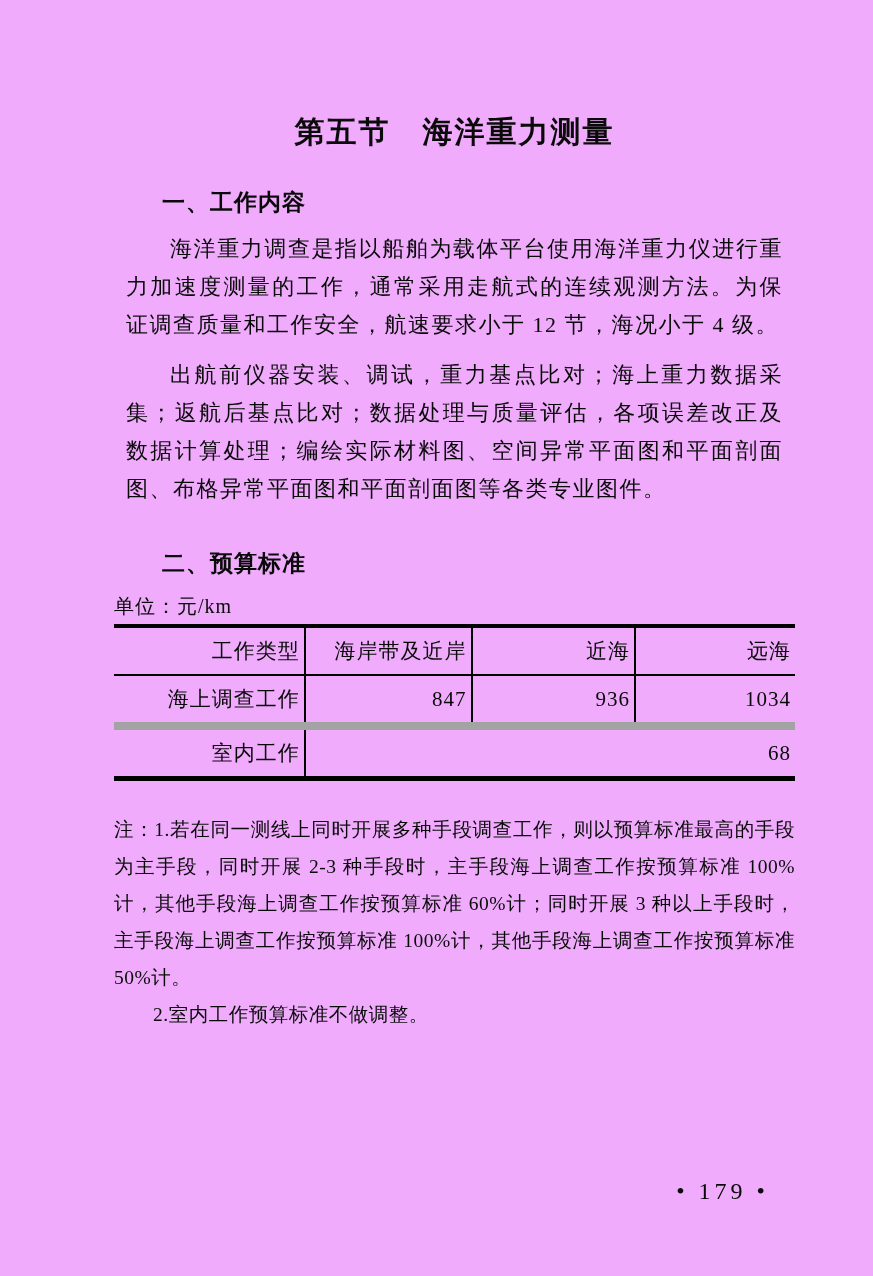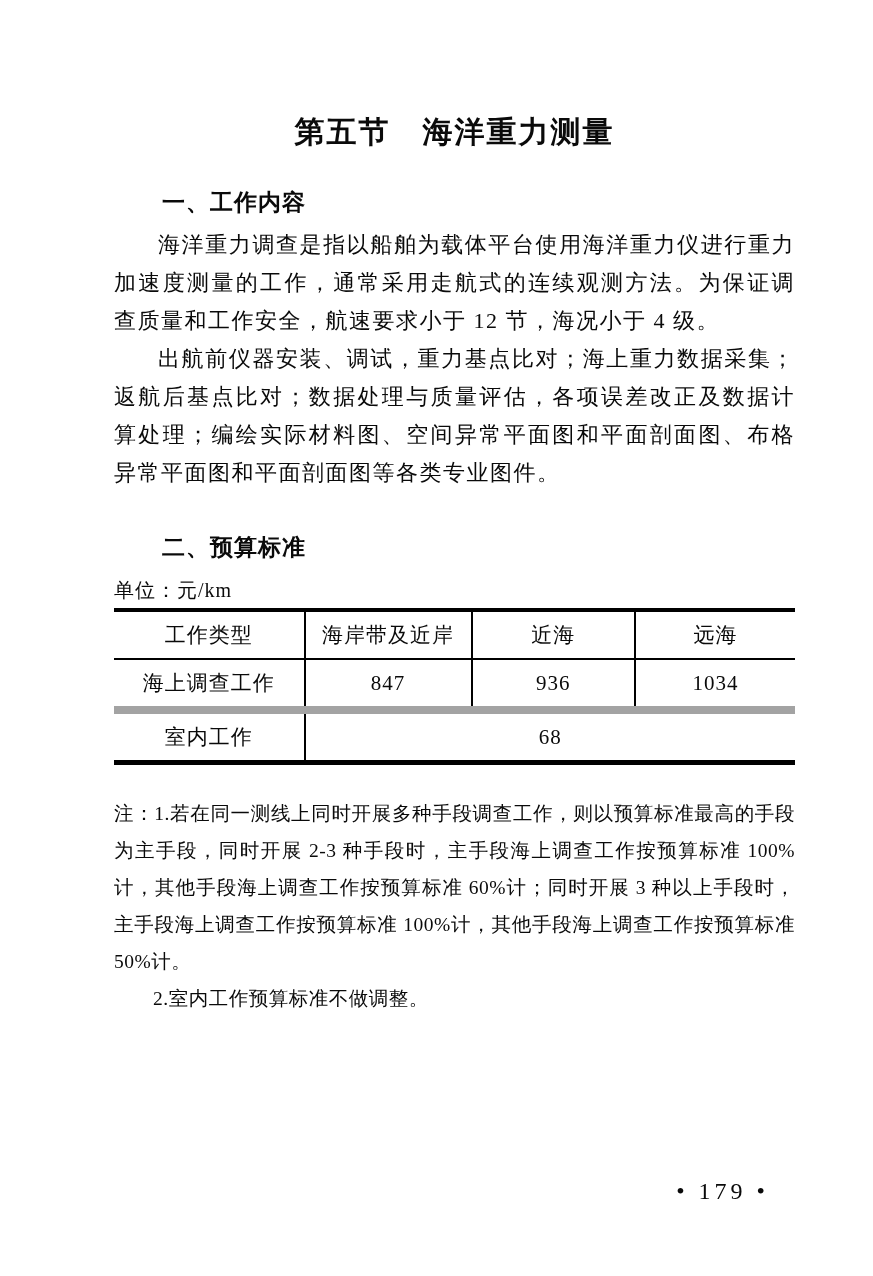--- a/index.html
+++ b/index.html
@@ -5,21 +5,21 @@
   html, body {
     margin: 0;
     padding: 0;
     background: #e8e8e8;
     font-family: "Liberation Serif", serif;
   }
   .page {
     position: relative;
     width: 873px;
     height: 1276px;
-    background: #ffffff;
+    background: #f0abfc;
     color: #0a0a0a;
     box-sizing: border-box;
     padding: 112px 78px 0 114px;
     overflow: hidden;
   }
   .doc-title {
     text-align: center;
     font-family: "Liberation Sans", sans-serif;
     font-weight: bold;
     font-size: 30px;
@@ -37,41 +37,41 @@
   .sec-heading.second {
     margin-top: 40px;
     margin-bottom: 2px;
   }
   .body-para {
     font-size: 22px;
     line-height: 38px;
     letter-spacing: 1.5px;
     text-align: justify;
     text-indent: 2em;
-    margin: 0;
+    margin: 12px;
   }
   .unit-line {
     text-align: left;
     font-size: 20px;
     letter-spacing: 1px;
     margin: 14px 2px 4px 0;
   }
   table.budget {
     width: 100%;
     border-collapse: collapse;
     border-top: 4px solid #000;
     border-bottom: 5px solid #000;
     table-layout: fixed;
   }
   table.budget th,
   table.budget td {
     font-weight: normal;
     font-size: 21px;
     letter-spacing: 1px;
-    text-align: center;
+    text-align: right;
     vertical-align: middle;
     height: 46px;
     padding: 0 4px;
   }
   table.budget thead tr { border-bottom: 2px solid #000; }
   table.budget tr.row-sea { border-bottom: 8px solid #a3a3a3; }
   .vline { border-left: 2px solid #000; }
   col.c1 { width: 28%; }
   col.c2 { width: 24.5%; }
   col.c3 { width: 24%; }

